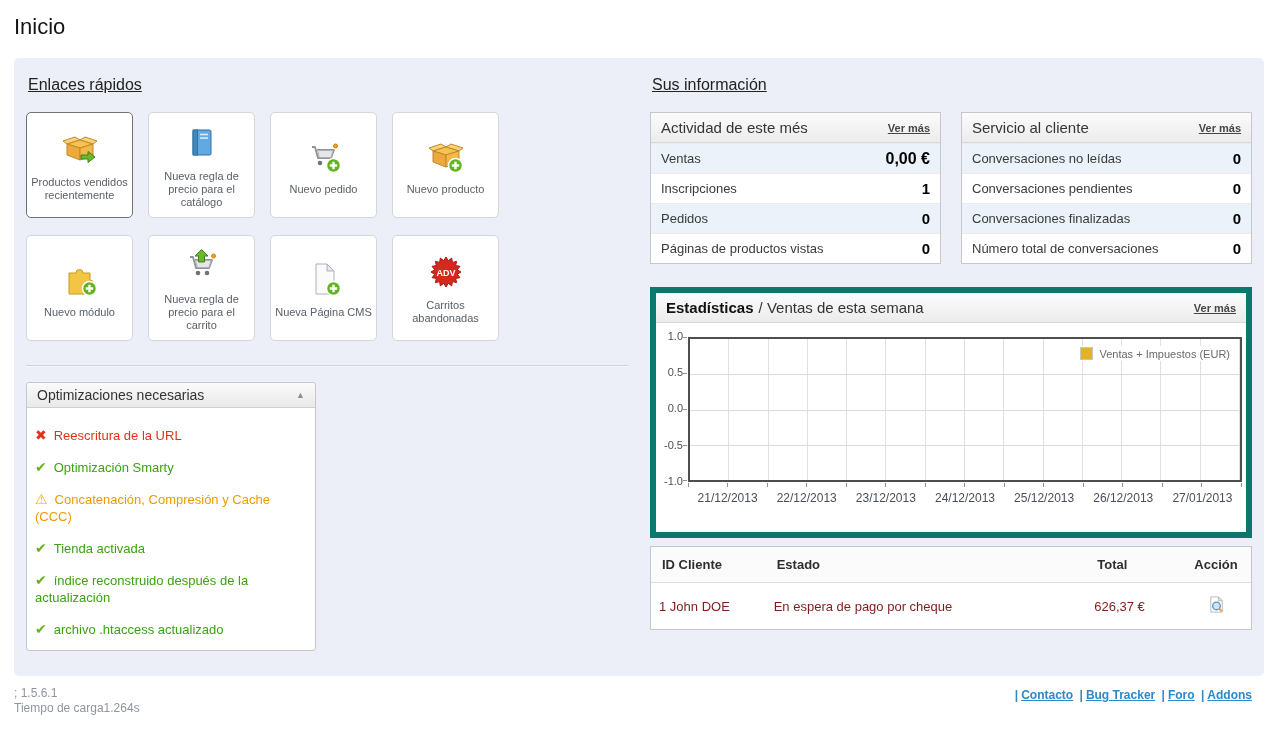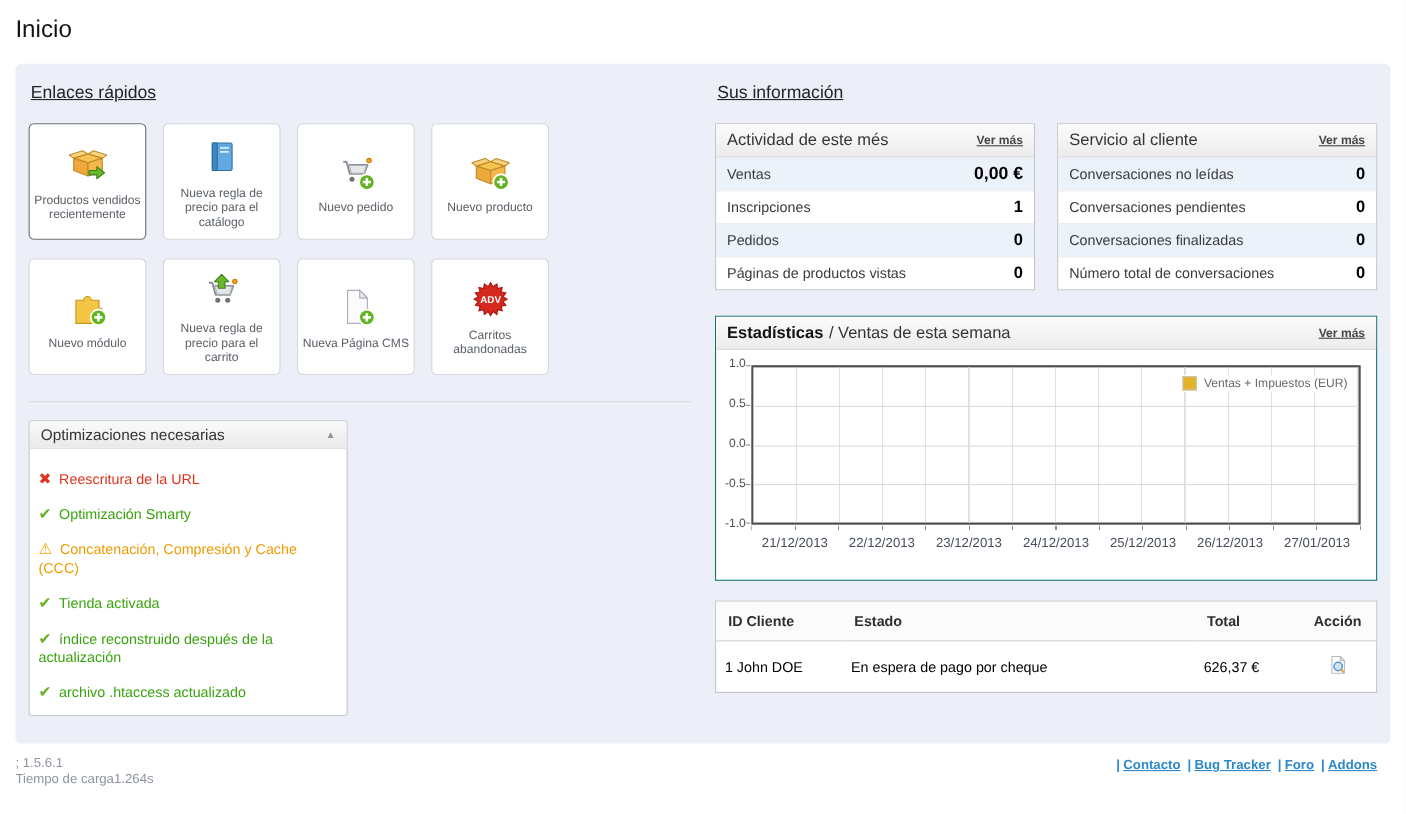--- a/index.html
+++ b/index.html
@@ -62,21 +62,21 @@
     font-size:15px; color:#353535;
   }
   .vermas { margin-left:auto; font-size:11px; font-weight:700; color:#464646; text-decoration:underline; cursor:pointer; white-space:nowrap; }
   .irow { display:flex; align-items:center; height:30px; padding:0 10px; font-size:13px; color:#3a3a3a; border-top:1px solid #eceaea; }
   .irow:first-of-type { border-top:none; }
   .irow.alt { background:#ebf2f9; }
   .ival { margin-left:auto; font-weight:700; font-size:15px; color:#000; }
   .ival.big { font-size:16px; }
 
   
-  .stats-panel { width:602px; background:#fff; border:1px solid #0f766e; margin-bottom:18px; }
+  .stats-panel { width:602px; background:#fff; border:6px solid #0f766e; margin-bottom:8px; }
   .sh-main { font-weight:700; color:#111; }
   .sh-sub { margin-left:5px; color:#333; }
   .chart-area { position:relative; height:209px; }
   .plot {
     position:absolute; left:32px; top:14px; width:554px; height:145px;
     border:2px solid #4e4e4e; background:#fff;
   }
   .vgrid { position:absolute; top:0; bottom:0; left:0; right:0;
     background:repeating-linear-gradient(90deg, transparent 0, transparent 38.28px, #e0e0e0 38.28px, #e0e0e0 39.28px); }
   .hgrid { position:absolute; left:0; right:0; height:1px; background:#dcdcdc; }
@@ -89,21 +89,21 @@
   .yt0{top:14px} .yt1{top:50px} .yt2{top:86px} .yt3{top:122px} .yt4{top:157px}
   .xticks { position:absolute; left:32px; top:160px; width:556px; height:4px;
     background:repeating-linear-gradient(90deg,#909090 0,#909090 1px,transparent 1px,transparent 39.5px); }
   .xlabels { position:absolute; left:32px; top:168px; width:554px; display:flex; }
   .xlabels span { flex:1; text-align:center; font-size:12px; color:#474f5a; }
 
   
   .orders-panel { width:602px; background:#fff; border:1px solid #c5c7cb; }
   table.orders { width:100%; border-collapse:collapse; }
   .orders th { text-align:left; font-size:13px; color:#2e2e2e; padding:10px 11px; background:#fbfbfb; border-bottom:1px solid #dedede; font-weight:700; }
-  .orders td { font-size:13px; color:#000000; padding:12px 8px; }
+  .orders td { font-size:13px; color:#7f1d1d; padding:12px 8px; }
   .orders th.c, .orders td.c { text-align:center; }
   .action-ico { cursor:pointer; display:inline-block; }
 
   
   .footer-left { position:absolute; left:14px; top:686px; font-size:12px; color:#8f959e; line-height:15px; }
   .footer-right { position:absolute; right:26px; top:688px; font-size:12px; color:#2d89c8; font-weight:700; }
   .flink { color:#2d89c8; text-decoration:underline; cursor:pointer; }
   .fsep { margin:0 3px; text-decoration:none; }
 </style>
 </head>

